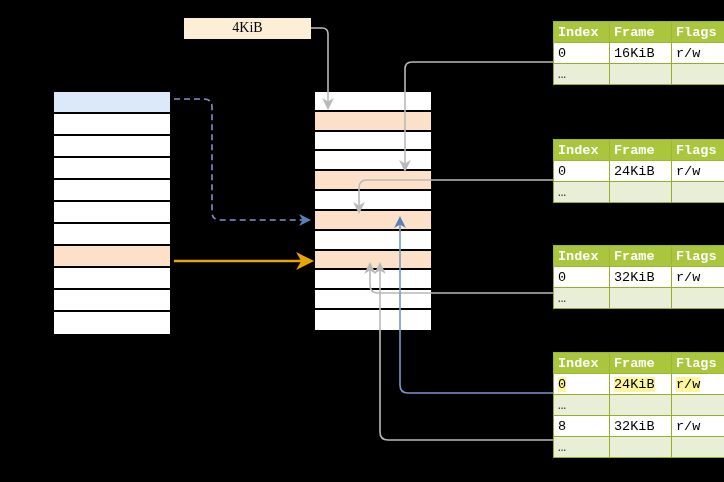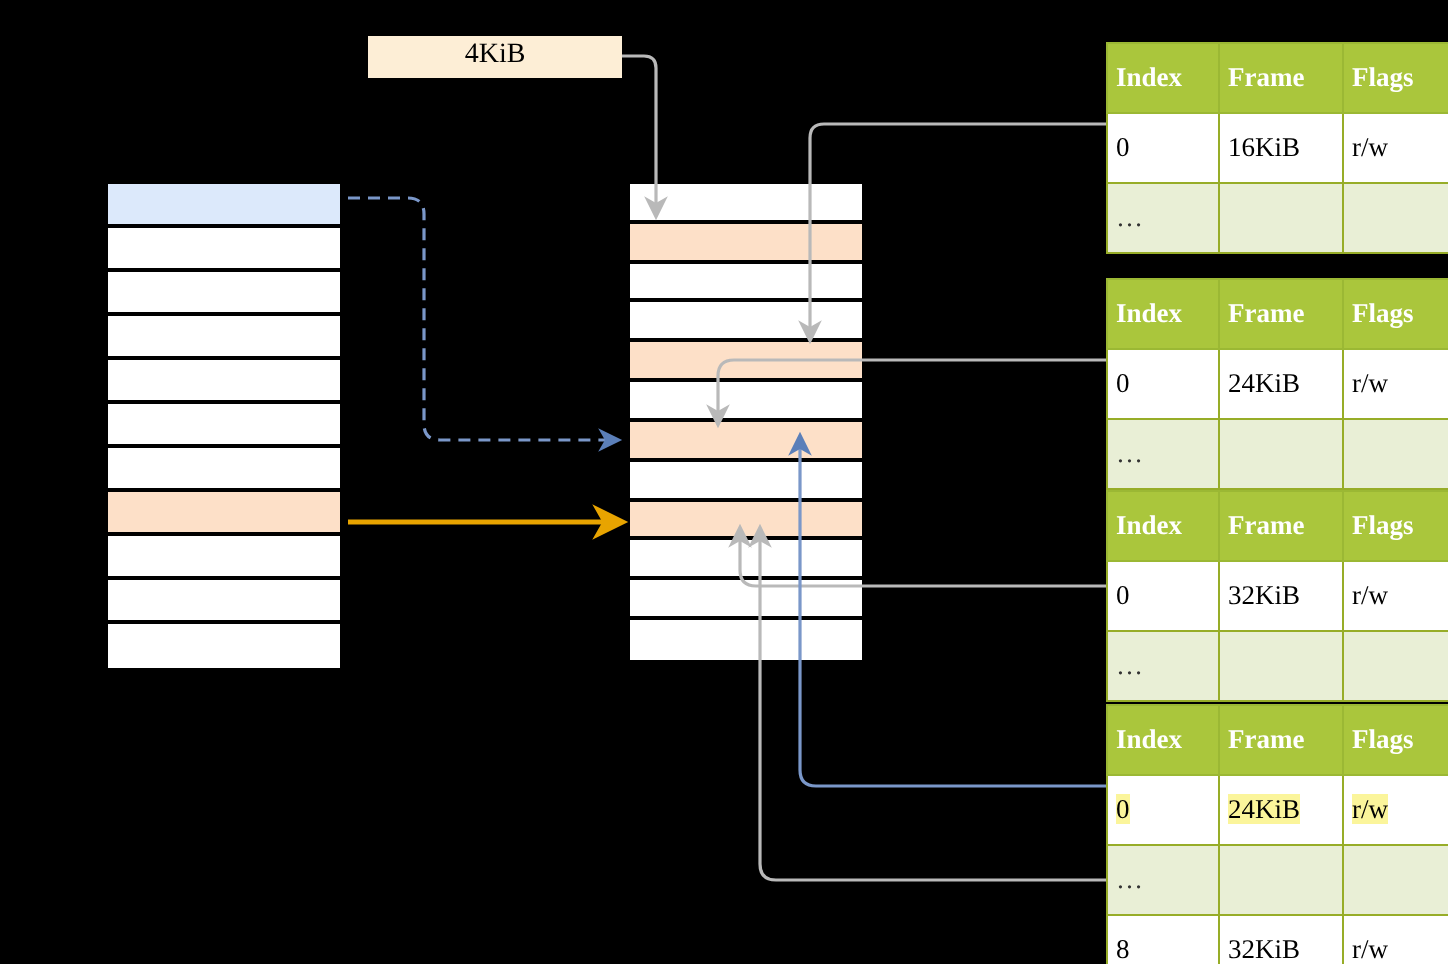--- a/index.html
+++ b/index.html
@@ -16,23 +16,23 @@
 
   
   .sizebox{position:absolute;background:#fdeed6;color:#000000;
            font-size:14px;text-align:center;line-height:20px;
            font-family:"Liberation Serif","DejaVu Serif",serif;}
 
   
   .ptable{position:absolute;border-collapse:collapse;
           table-layout:fixed;background:#fff;}
   .ptable td,.ptable th{border:1px solid #97ad28;
-          font-size:13.5px;padding:1px 4px;height:35px;
+          font-size:13.5px;padding:1px 4px;height:21px;
           box-sizing:border-box;text-align:left;
-          font-family:Liberation Serif, serif;
+          font-family:Liberation Mono, monospace;
           color:#000;vertical-align:middle;white-space:nowrap;}
   .ptable th{background:#aac63c;color:#fff;font-weight:bold;
           border:1px solid #9bb834;font-size:13.5px;}
   .ptable tr.ellipsis td{background:#e9efd6;color:#333;letter-spacing:1px;}
   .ptable tr.plain td{background:#fff;}
   .hl{background:#fbf59b;}
   .c-index{width:56px;}
   .c-frame{width:62px;margin-left:44px;}
   .c-flags{width:55px;}
 

